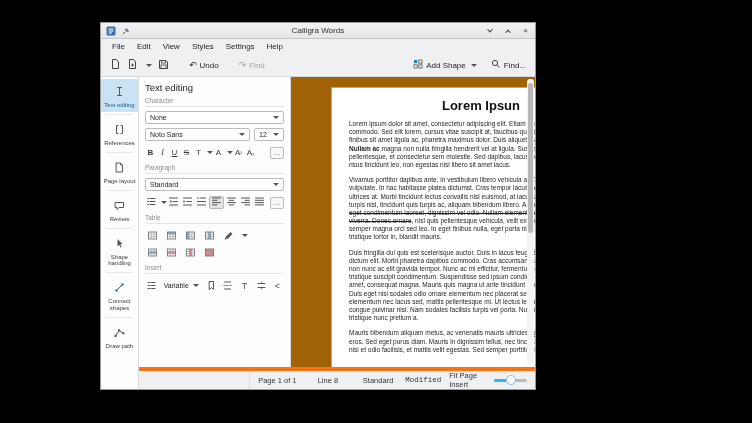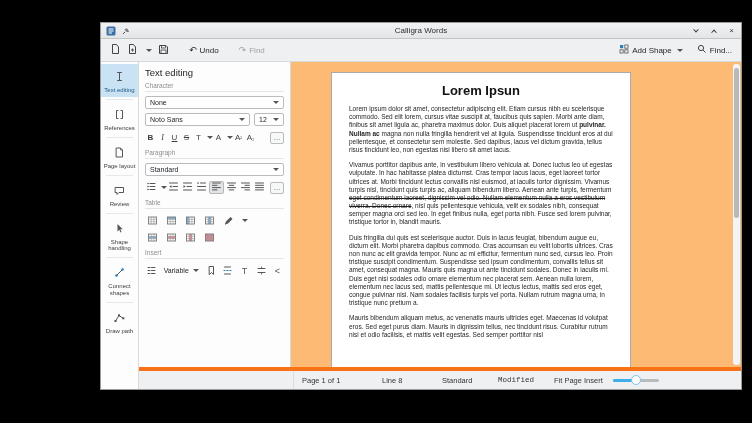--- a/index.html
+++ b/index.html
@@ -1,18 +1,18 @@
 <!DOCTYPE html>
 <html><head>
 <meta charset="utf-8">
 <style>
   html,body{margin:0;padding:0;background:#000;}
   *{box-sizing:border-box;font-family:"Liberation Sans",sans-serif;}
   .screen{position:relative;width:752px;height:423px;background:#000;overflow:hidden;}
-  .window{position:absolute;left:100px;top:22px;width:642px;height:368px;display:flex;flex-direction:column;background:#eff0f1;border:1px solid #9a9b9c;box-shadow:0 3px 10px rgba(0,0,0,.6);}
+  .window{position:absolute;left:100px;top:22px;width:436px;height:368px;display:flex;flex-direction:column;background:#eff0f1;border:1px solid #9a9b9c;box-shadow:0 3px 10px rgba(0,0,0,.6);}
   
   .titlebar{height:16px;background:linear-gradient(#f1f2f3,#e4e5e6);border-bottom:1px solid #c3c4c5;display:flex;align-items:center;padding:0 5px;flex:0 0 auto;}
   .tb-left{display:flex;align-items:center;gap:5px;width:120px;}
   .tb-title{flex:1;text-align:center;font-size:8px;color:#2c2c2c;}
   .tb-ctrls{display:flex;align-items:center;gap:9px;width:120px;justify-content:flex-end;}
   .tb-btn{width:9px;height:9px;display:flex;align-items:center;justify-content:center;cursor:default;}
   .chev{width:4px;height:4px;border-right:1px solid #3a3a3a;border-bottom:1px solid #3a3a3a;}
   .chev.down{transform:rotate(45deg) translate(-1px,-1px);}
   .chev.up{transform:rotate(-135deg) translate(-1px,-1px);}
   .xglyph{font-size:8px;color:#3a3a3a;line-height:1;}
@@ -52,21 +52,21 @@
   .fmt-btn.i{font-style:italic;font-family:"Liberation Serif",serif;}
   .fmt-btn.u{text-decoration:underline;}
   .fmt-btn.s{text-decoration:line-through;}
   .fmt-btn.sel{background:#e2e4e5;border:1px solid #b5b7b9;}
   .chevbtn{width:7px;height:13px;display:flex;align-items:center;justify-content:center;}
   .more-btn{margin-left:auto;width:14px;height:12px;border:1px solid #b9bcbe;border-radius:2px;display:flex;align-items:center;justify-content:center;font-size:7px;color:#555;background:#f6f7f7;}
   .icon-btn{width:14px;height:14px;display:flex;align-items:center;justify-content:center;border-radius:2px;}
   .suffix{font-size:5px;}
   .variable-dd{display:flex;align-items:center;gap:2px;font-size:7px;color:#232629;padding:0 2px;}
   
-  .docarea{flex:1;position:relative;background:#fdba74;overflow:hidden;min-width:0;}
+  .docarea{flex:1;position:relative;background:#a16207;overflow:hidden;min-width:0;}
   .page{position:absolute;left:40px;top:10px;width:300px;height:340px;background:#fff;border:1px solid #a9aaab;padding:8px 17px;}
   .doc-title{font-size:13px;font-weight:bold;color:#111;text-align:center;margin:2px 0 7px;}
   .para{font-size:6.5px;line-height:1.26;color:#1d1f21;margin:0 0 7px;}
   .para .bold{font-weight:bold;}
   .para .strike{text-decoration:line-through;}
   .vscroll{position:absolute;right:1px;top:2px;bottom:2px;width:7px;background:#f3f4f5;border-radius:3px;}
   .vthumb{position:absolute;left:1px;right:1px;top:4px;height:150px;background:#b7b9bb;border-radius:3px;}
   
   .statusbar{height:22px;background:#eff0f1;border-top:4px solid #f97316;display:flex;align-items:center;font-size:7.5px;color:#33363a;flex:0 0 auto;}
   .sb-spacer{width:155px;border-right:1px solid #dcdddf;align-self:stretch;}
@@ -107,20 +107,28 @@
           </span>
         <span class="tb-btn">
             <span class="chev up"></span>
           </span>
         <span class="tb-btn">
             <span class="xglyph">×</span>
           </span>
       </div>
     </div>
 
+    <div class="menubar">
+        <span class="menu-item">File</span>
+        <span class="menu-item">Edit</span>
+        <span class="menu-item">View</span>
+        <span class="menu-item">Styles</span>
+        <span class="menu-item">Settings</span>
+        <span class="menu-item">Help</span>
+      </div>
 
     <div class="toolbar">
       <span class="tool-btn">
         <span><svg width="11" height="12" viewBox="0 0 11 12">
               <path d="M2.5 1.5h4l2 2.5v6.5h-6z" stroke="#444" stroke-width="1" fill="none"></path>
             </svg></span>
       </span>
       <span class="tool-btn">
         <span><svg width="11" height="12" viewBox="0 0 11 12">
               <path d="M2.5 1.5h4l2 2.5v6.5h-6z" stroke="#444" stroke-width="1" fill="none"></path>

